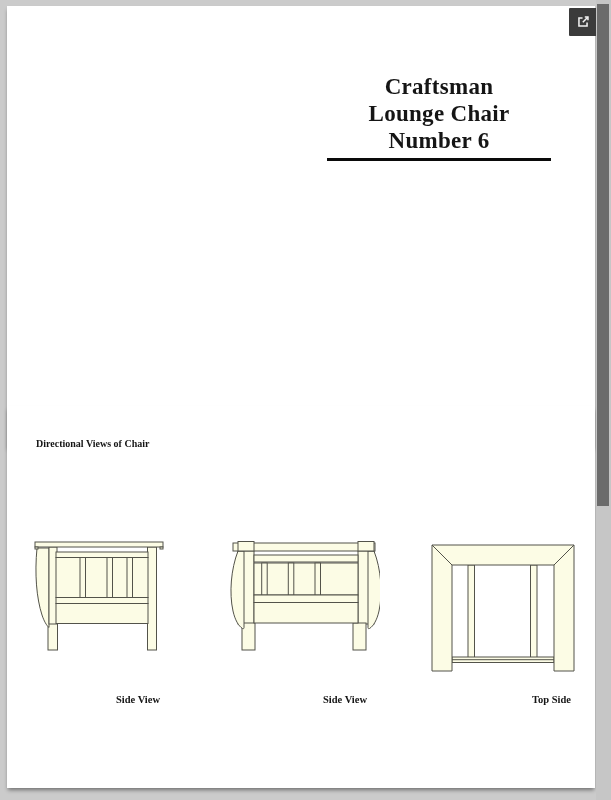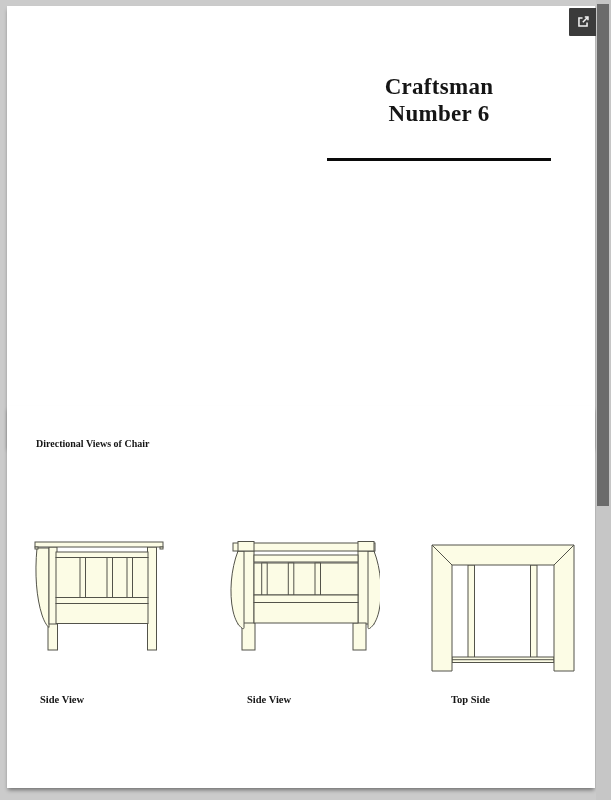--- a/index.html
+++ b/index.html
@@ -28,21 +28,21 @@
   .section-heading{position:absolute;left:36px;top:437px;
                    font-weight:bold;font-size:10px;line-height:13px;}
 
   .drawing{position:absolute;}
   #side-svg{left:30px;top:536px;}
   #front-svg{left:228px;top:536px;}
   #top-svg{left:428px;top:540px;}
   .cf{fill:var(--chair-fill);stroke:var(--chair-outline);stroke-width:1;}
   .ln{fill:none;stroke:var(--chair-outline);stroke-width:1;}
 
-  .view-label{position:absolute;top:694px;width:120px;text-align:left;
+  .view-label{position:absolute;top:694px;width:120px;text-align:right;
               font-weight:bold;font-size:10.5px;line-height:11px;}
   #label-side{left:40px;}
   #label-front{left:247px;}
   #label-top{left:451px;}
 
   .open-btn{position:absolute;left:569px;top:8px;width:28px;height:28px;
             background:var(--button-bg);border:none;border-radius:1px;
             display:flex;align-items:center;justify-content:center;
             cursor:pointer;padding:0;}
 
@@ -52,20 +52,21 @@
                 background:var(--scrollbar-thumb);}
 </style>
 </head>
 <body>
 
 <div id="stage">
 
   <div class="page" id="page1">
     <div class="title-block" style="left:320px;top:67px;">
       <div>Craftsman</div>
+      <div>Lounge Chair</div>
       <div>Number 6</div>
     </div>
     <div class="title-rule" style="left:320px;top:152px;"></div>
   </div>
 
   <div class="page" id="page2"></div>
 
   <div class="section-heading">Directional Views of Chair</div>
 
   <svg id="side-svg" class="drawing" width="140" height="120" viewBox="0 0 140 120">

